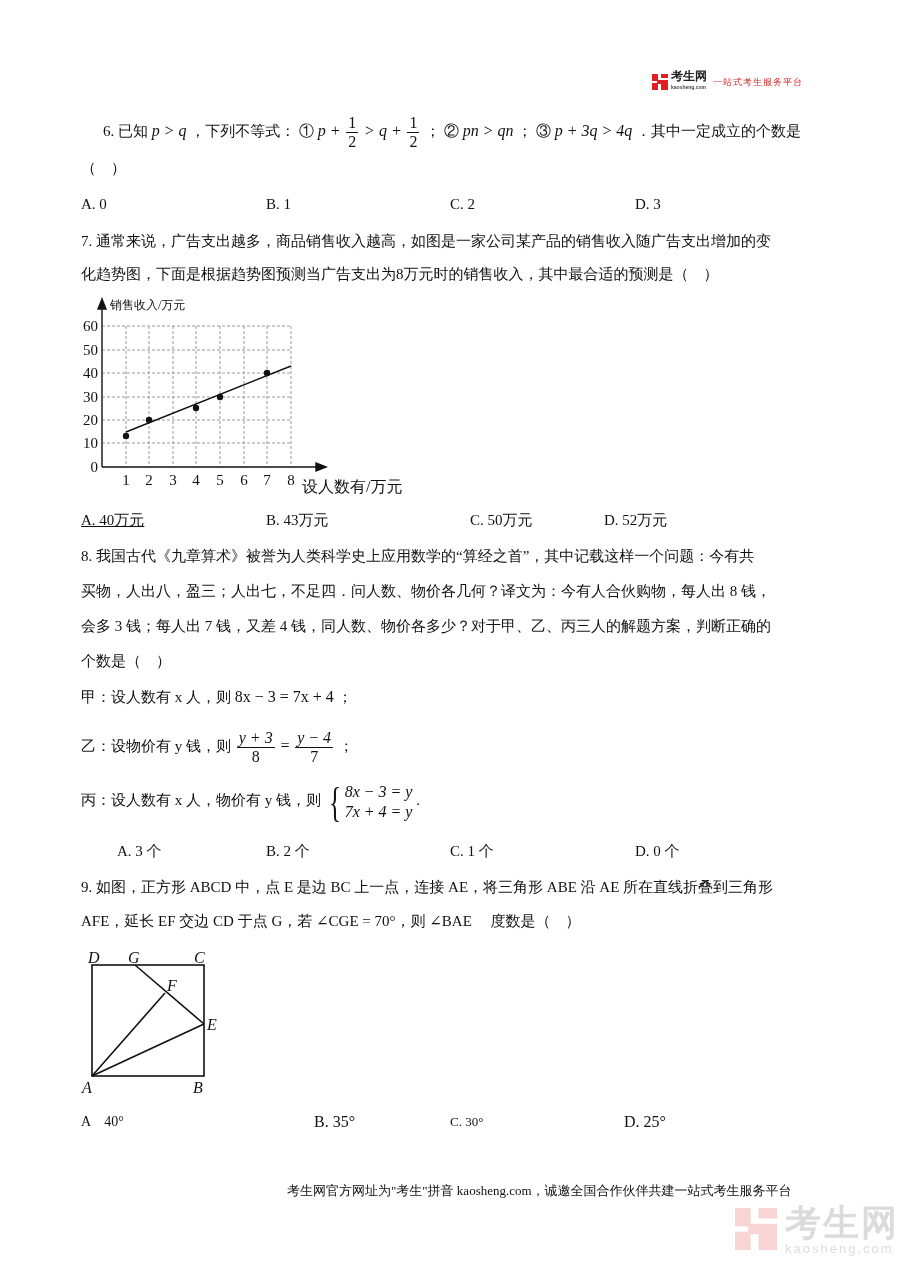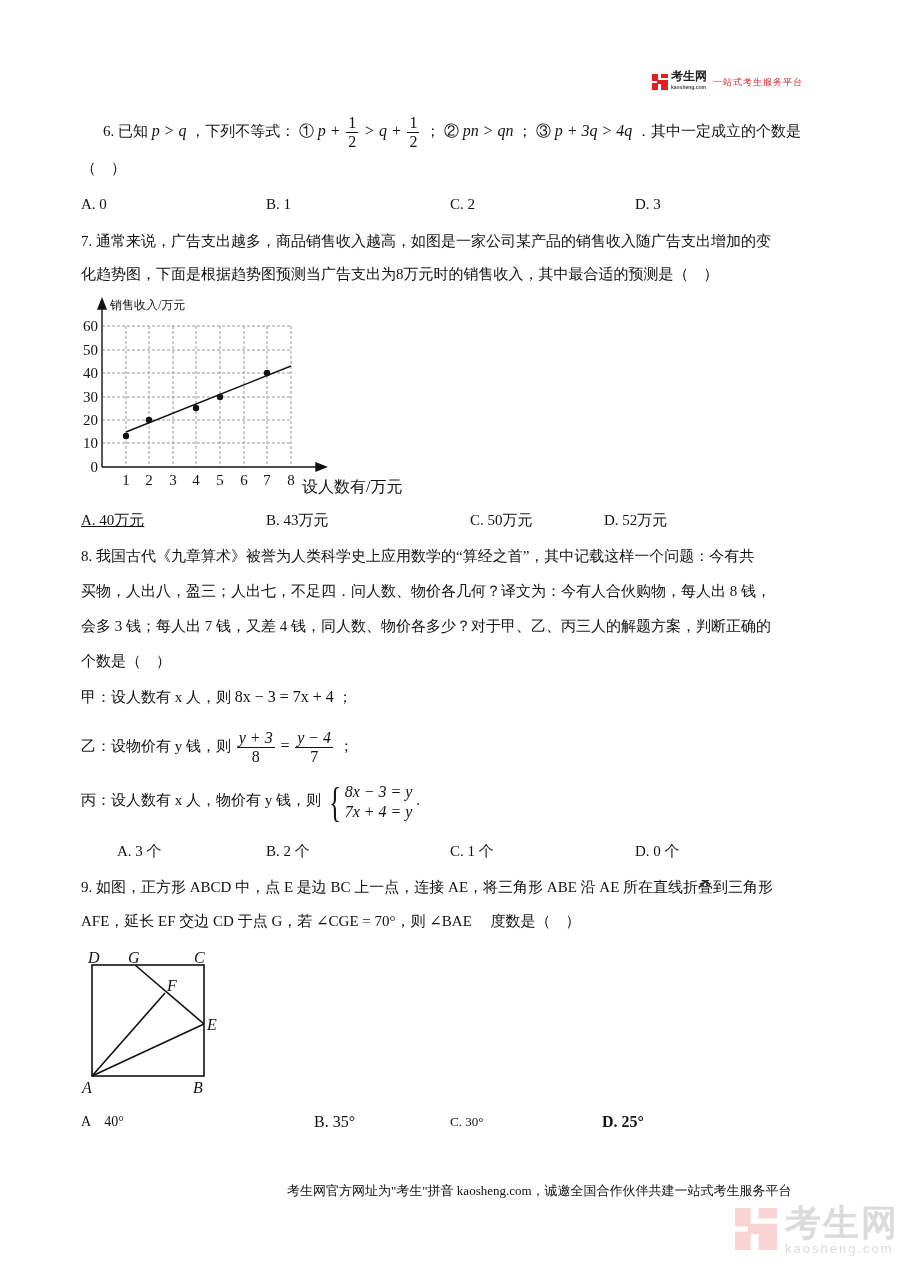--- a/index.html
+++ b/index.html
@@ -192,21 +192,21 @@
       <text x="127" y="85">E</text>
       <text x="2" y="148">A</text>
       <text x="113" y="148">B</text>
     </g>
   </svg>
 </div>
 
 <div class="opt" style="left:81px; top:1112px; font-size:14px;">A　40°</div>
 <div class="opt" style="left:266px; top:1112px; font-size:16px;margin-left:48px;">B.  35°</div>
 <div class="opt" style="left:450px; top:1112px; font-size:13px;">C.  30°</div>
-<div class="opt" style="left:602px; top:1112px; font-size:16px;font-weight:bold;">D.  25°</div>
+<div class="opt" style="left:624px; top:1112px; font-size:16px;">D.  25°</div>
 
 <div class="footer">考生网官方网址为"考生"拼音 kaosheng.com，诚邀全国合作伙伴共建一站式考生服务平台</div>
 
 <div class="wm">
   <div>
     <svg width="42" height="42" viewBox="0 0 16 16">
       <rect x="0" y="0" width="6" height="7" fill="#f8d0d0"></rect>
       <rect x="0" y="9" width="6" height="7" fill="#f8d0d0"></rect>
       <rect x="9" y="0" width="7" height="4" fill="#f8d0d0"></rect>
       <rect x="9" y="6" width="7" height="10" fill="#f8d0d0"></rect>

